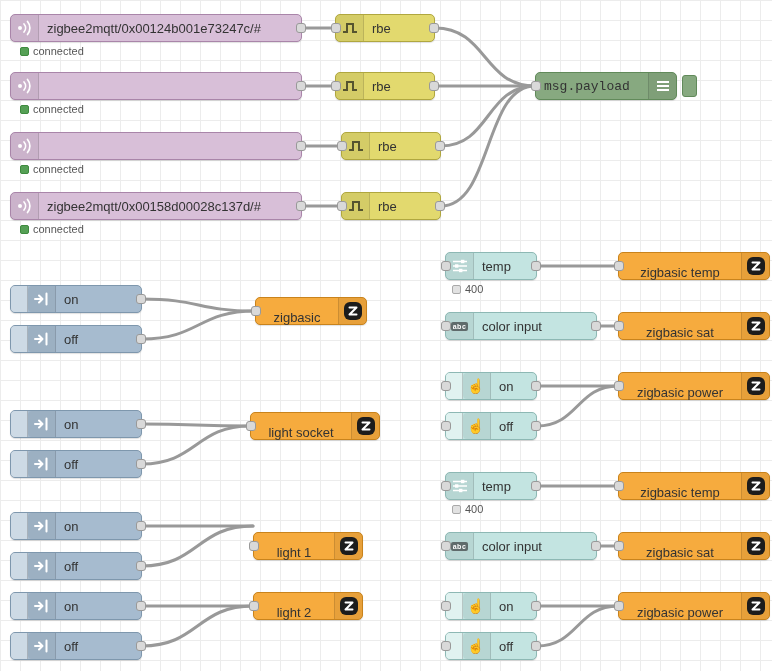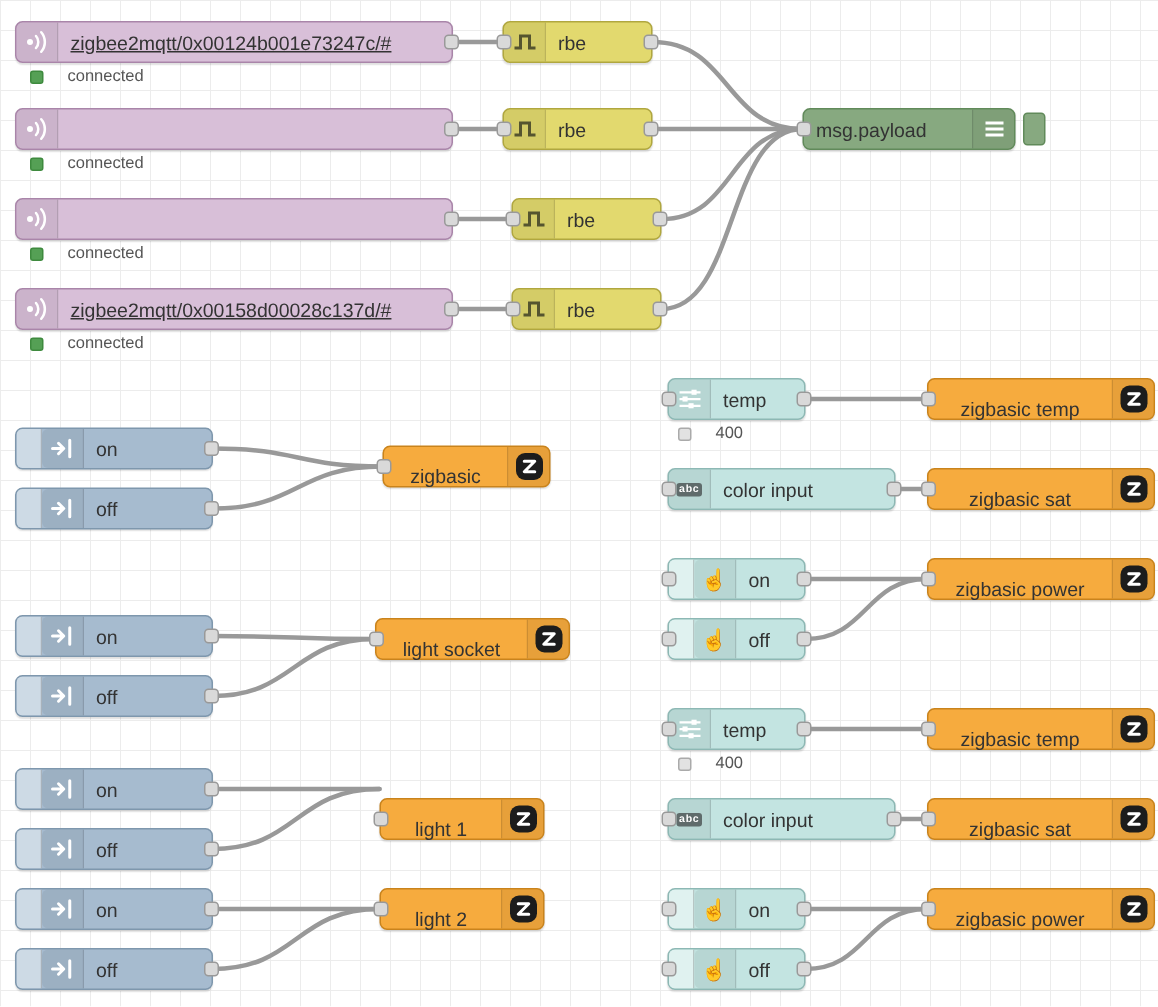--- a/index.html
+++ b/index.html
@@ -21,29 +21,29 @@
   }
   .lbl{flex:1;padding:0 8px;white-space:nowrap;overflow:hidden;}
   .lbl.center{text-align:center;padding:0 4px;margin-top:12px;}
   .icon-box{width:27px;align-self:stretch;display:flex;align-items:center;justify-content:center;background:rgba(0,0,0,0.06);flex:none;}
   .icon-box.left{border-right:1px solid rgba(0,0,0,0.12);border-radius:4px 0 0 4px;}
   .icon-box.right{border-left:1px solid rgba(0,0,0,0.12);border-radius:0 4px 4px 0;}
   .btn{width:16px;align-self:stretch;border-radius:4px 0 0 4px;border-right:1px solid rgba(0,0,0,0.18);flex:none;cursor:pointer;}
   .port{position:absolute;width:10px;height:10px;top:8px;background:#d9d9d9;border:1px solid #999;border-radius:3px;box-sizing:border-box;z-index:3;cursor:crosshair;}
   .port.in{left:-5px;}
   .port.out{right:-5px;}
-  .n-mqtt{background:#d8bfd8;border-color:#a985a9;text-decoration:underline;}
+  .n-mqtt{background:#d8bfd8;border-color:#a985a9;}
   .n-rbe{background:#e2d96e;border-color:#b0a73f;}
-  .n-debug{background:#87a980;border-color:#618a5a;}
+  .n-debug{background:#87a980;border-color:#618a5a;font-family:Liberation Mono, monospace;}
   .n-inject{background:#a6bbcf;border-color:#7e97ad;}
   .n-inject .btn{background:#cddae5;}
   .n-ui{background:#c3e4e1;border-color:#8db8b4;}
   .n-ui .btn{background:#e0f2f0;}
   .n-zig{background:#f6ab3e;border-color:#c9831c;}
-  .status{position:absolute;display:flex;align-items:center;gap:16px;font-size:11px;color:#555;z-index:2;}
+  .status{position:absolute;display:flex;align-items:center;gap:4px;font-size:11px;color:#555;z-index:2;}
   .sdot{width:9px;height:9px;border-radius:2px;background:#55a055;border:1px solid #3e8a3e;box-sizing:border-box;flex:none;}
   .sdot.gray{background:#e2e2e2;border-color:#aaa;}
   .toggle{position:absolute;width:15px;height:22px;background:#87a980;border:1px solid #618a5a;border-radius:3px;box-sizing:border-box;z-index:2;cursor:pointer;}
   .hand{color:#fff;font-size:14px;line-height:1;}
   .abc-chip{background:#5f6b6b;color:#fff;font-size:7px;font-weight:bold;padding:1px 2px;border-radius:2px;letter-spacing:0.5px;}
 </style>
 </head>
 <body>
 
 <div class="canvas">

